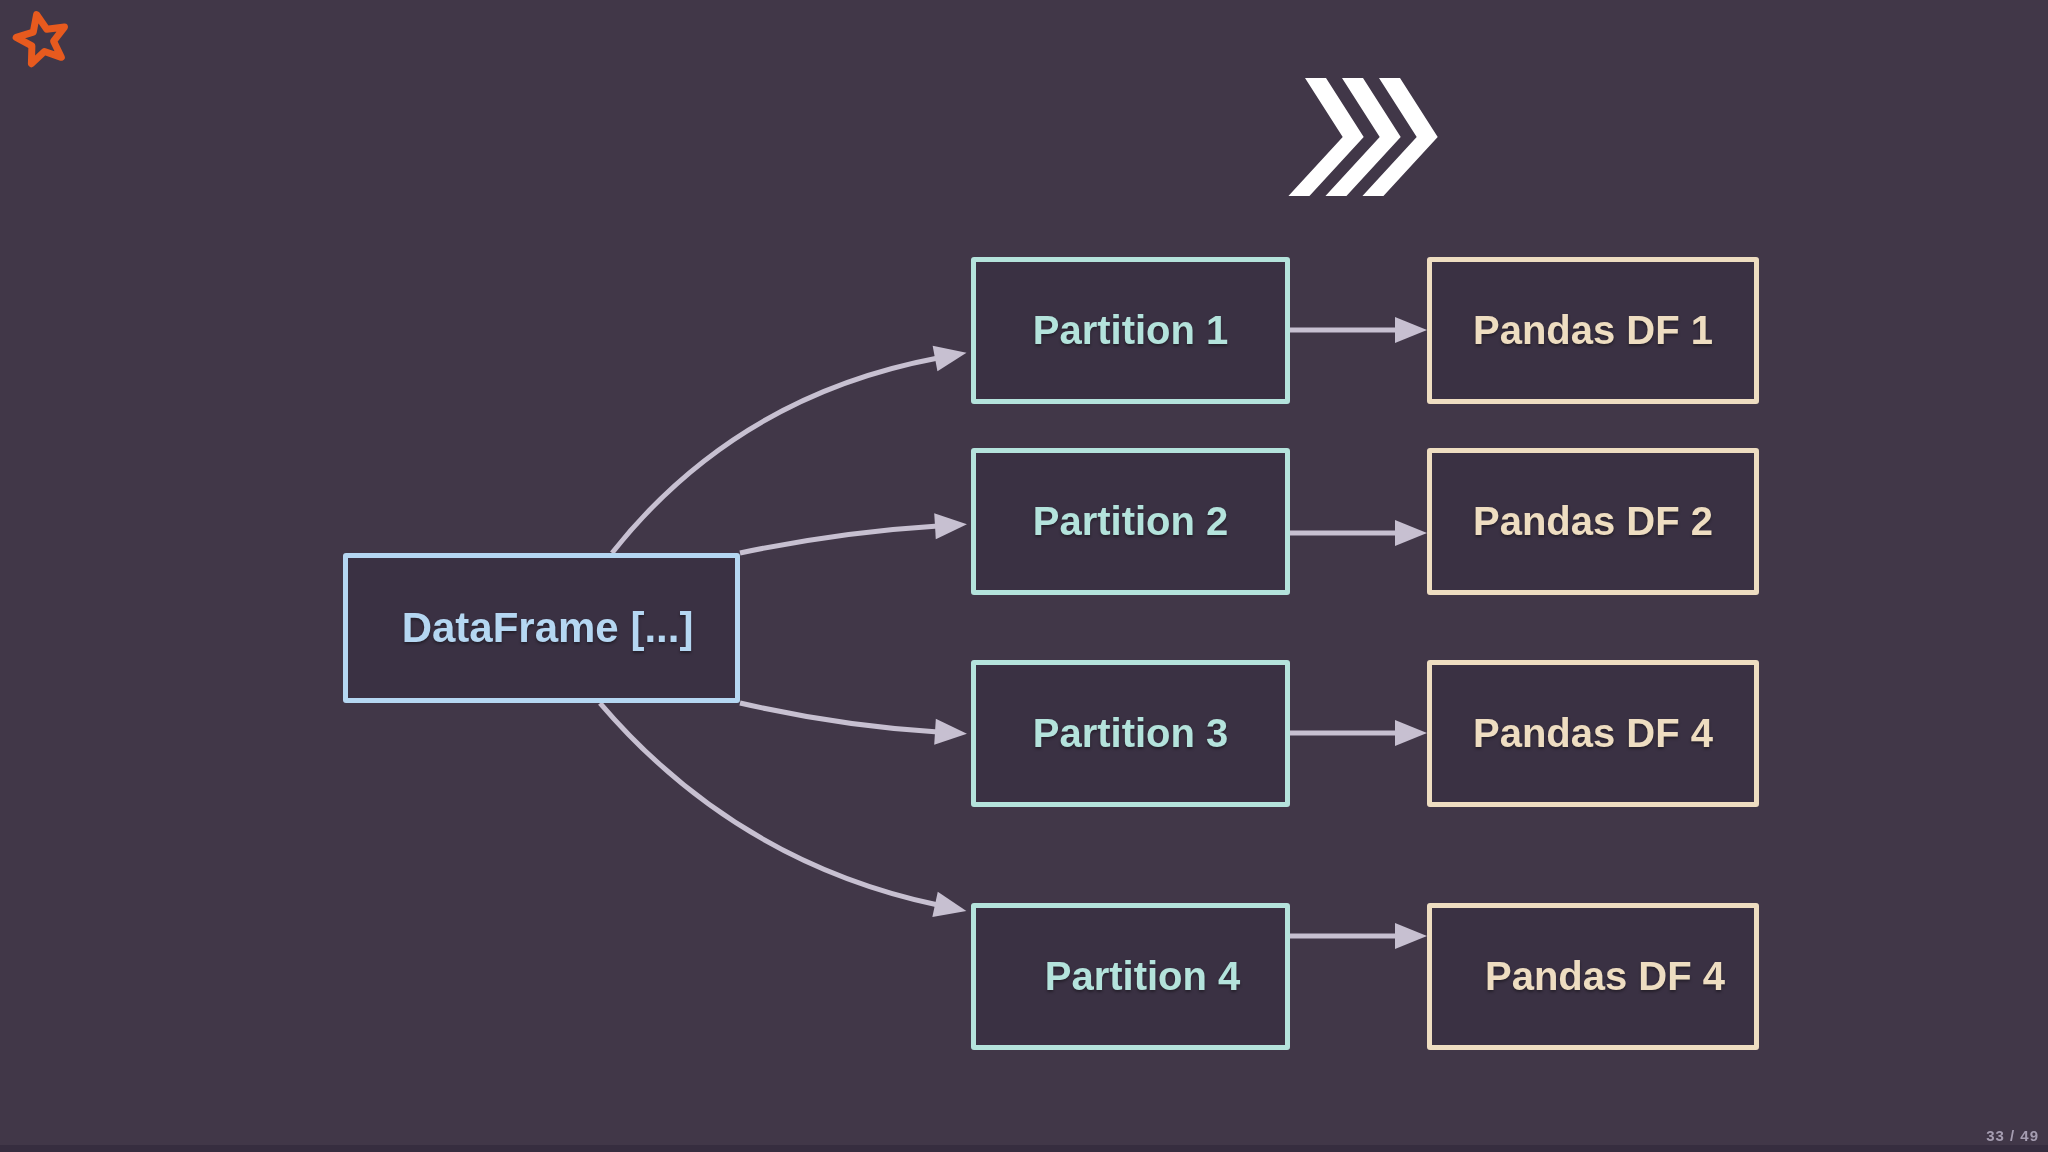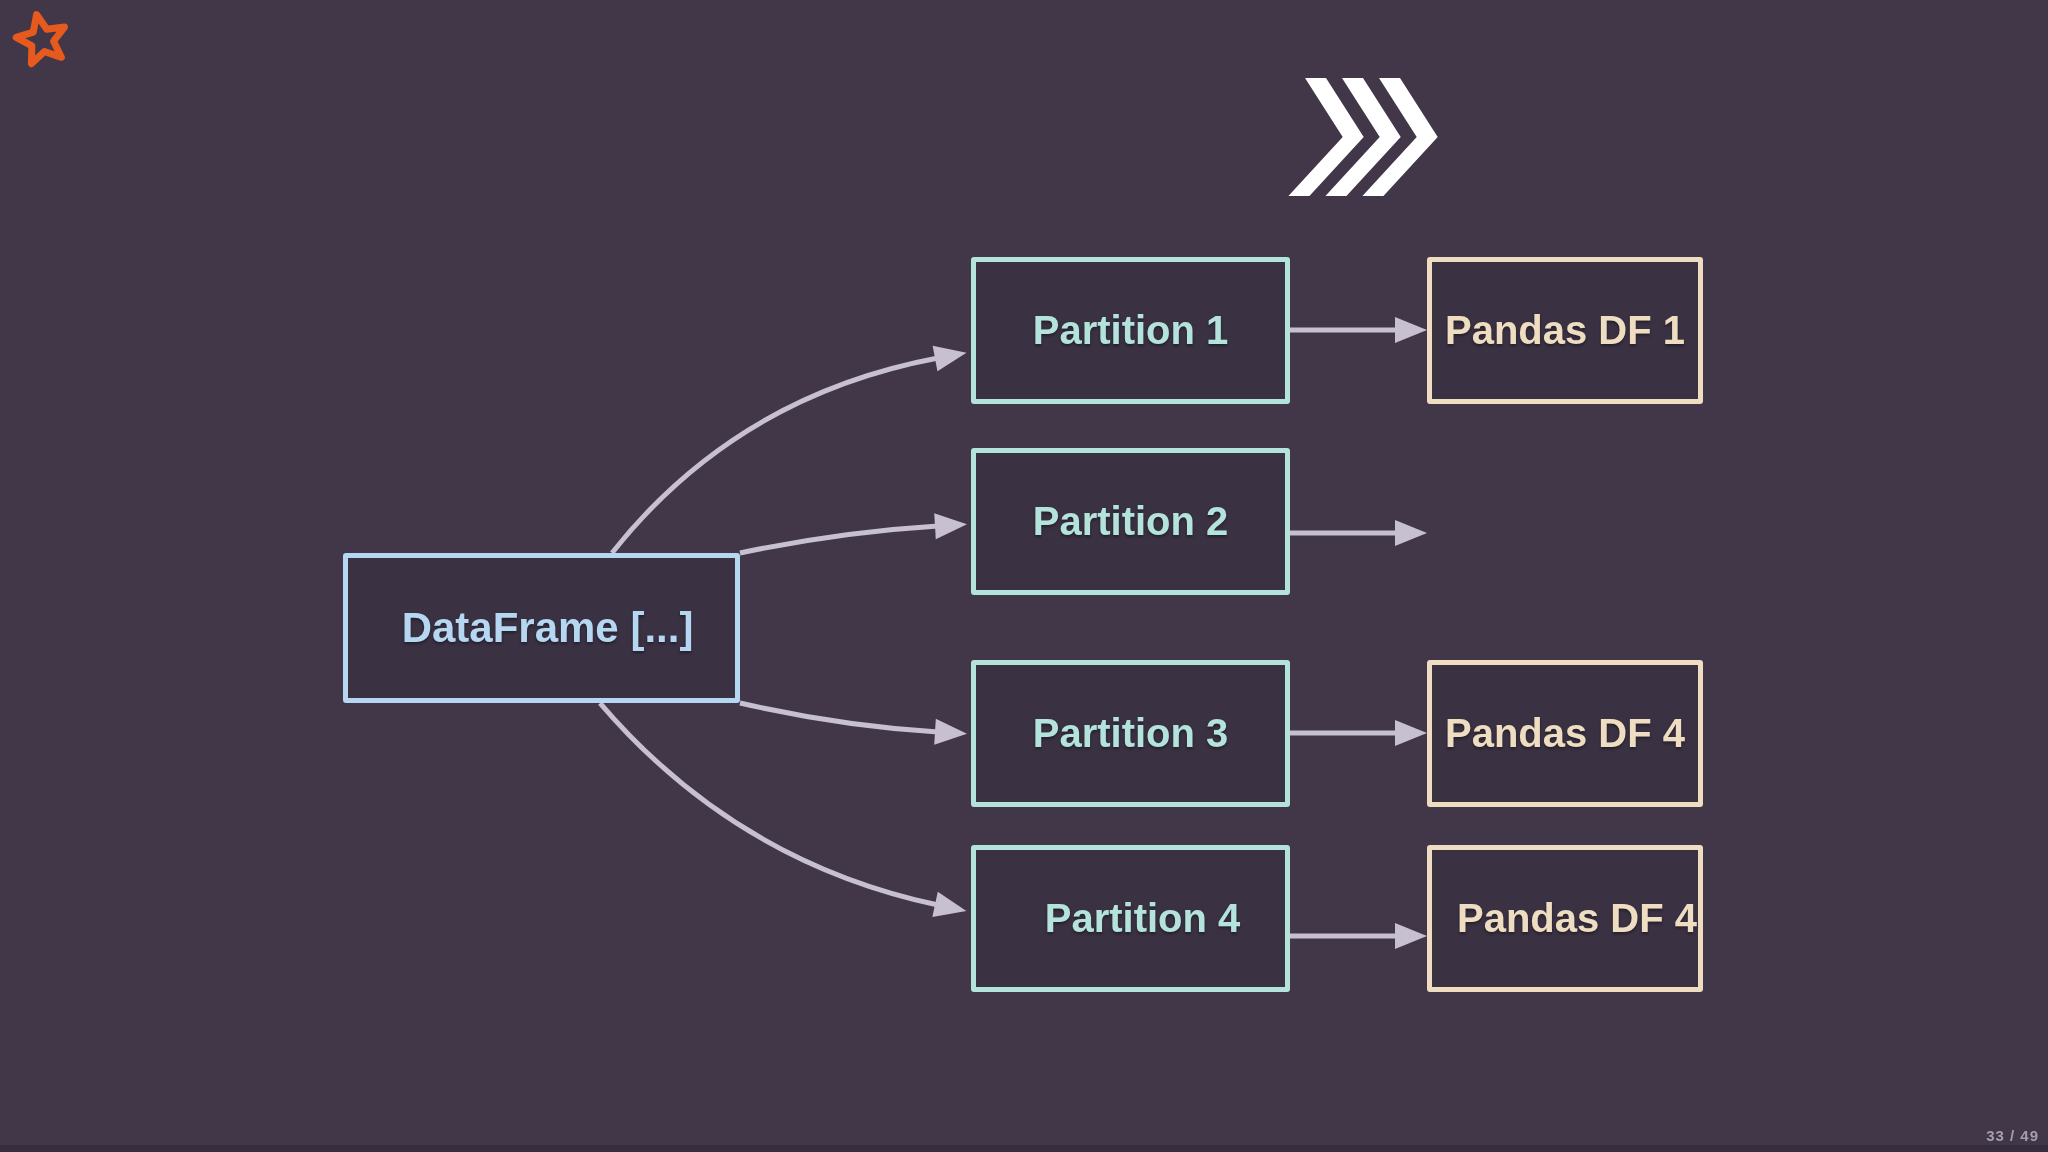--- a/index.html
+++ b/index.html
@@ -12,23 +12,23 @@
        font-family:"Liberation Sans", sans-serif;}
   .slide{position:relative;width:2048px;height:1152px;background:var(--bg);}
   .layer{position:absolute;left:0;top:0;}
   .node{position:absolute;box-sizing:border-box;border:5px solid;border-radius:3px;
         background:var(--node-fill);display:flex;align-items:center;justify-content:center;
         font-weight:bold;text-shadow:0 2px 3px rgba(0,0,0,0.38);}
   .node-df{left:343px;top:553px;width:397px;height:150px;border-color:var(--blue);
            color:var(--blue);font-size:42px;padding-left:12px;}
   .node-part{left:971px;width:319px;height:147px;border-color:var(--mint);
              color:var(--mint);font-size:40px;}
-  .node-pdf{left:1427px;width:276px;height:147px;border-color:var(--cream);
+  .node-pdf{left:1427px;width:332px;height:147px;border-color:var(--cream);
             color:var(--cream);font-size:40px;}
-  .row-0{top:257px;} .row-1{top:448px;} .row-2{top:660px;} .row-3{top:845px;padding-left:24px;}
+  .row-0{top:257px;} .row-1{top:448px;} .row-2{top:660px;} .row-3{top:903px;padding-left:24px;}
   .arrows{color:var(--arrow);}
   .star-icon{position:absolute;left:8px;top:2px;color:var(--orange);}
   .chevron-icon{position:absolute;left:1288px;top:77px;color:var(--white);}
   .page-indicator{position:absolute;right:9px;bottom:8px;font-size:15px;
                   color:var(--page-num);letter-spacing:1px;font-weight:bold;}
   .bottom-bar{position:absolute;left:0;bottom:0;width:100%;height:7px;background:#362d3f;}
 </style>
 </head>
 <body>
 
@@ -79,20 +79,23 @@
   <div class="node node-part row-2">
     <span>Partition 3</span>
   </div>
   <div class="node node-part row-3">
     <span>Partition 4</span>
   </div>
 
   <div class="node node-pdf row-0">
     <span>Pandas DF 1</span>
   </div>
+  <div class="node node-pdf row-1">
+    <span>Pandas DF 2</span>
+  </div>
   <div class="node node-pdf row-2">
     <span>Pandas DF 4</span>
   </div>
   <div class="node node-pdf row-3">
     <span>Pandas DF 4</span>
   </div>
 
   <div class="page-indicator">33 / 49</div>
 
   <div class="bottom-bar"></div>

